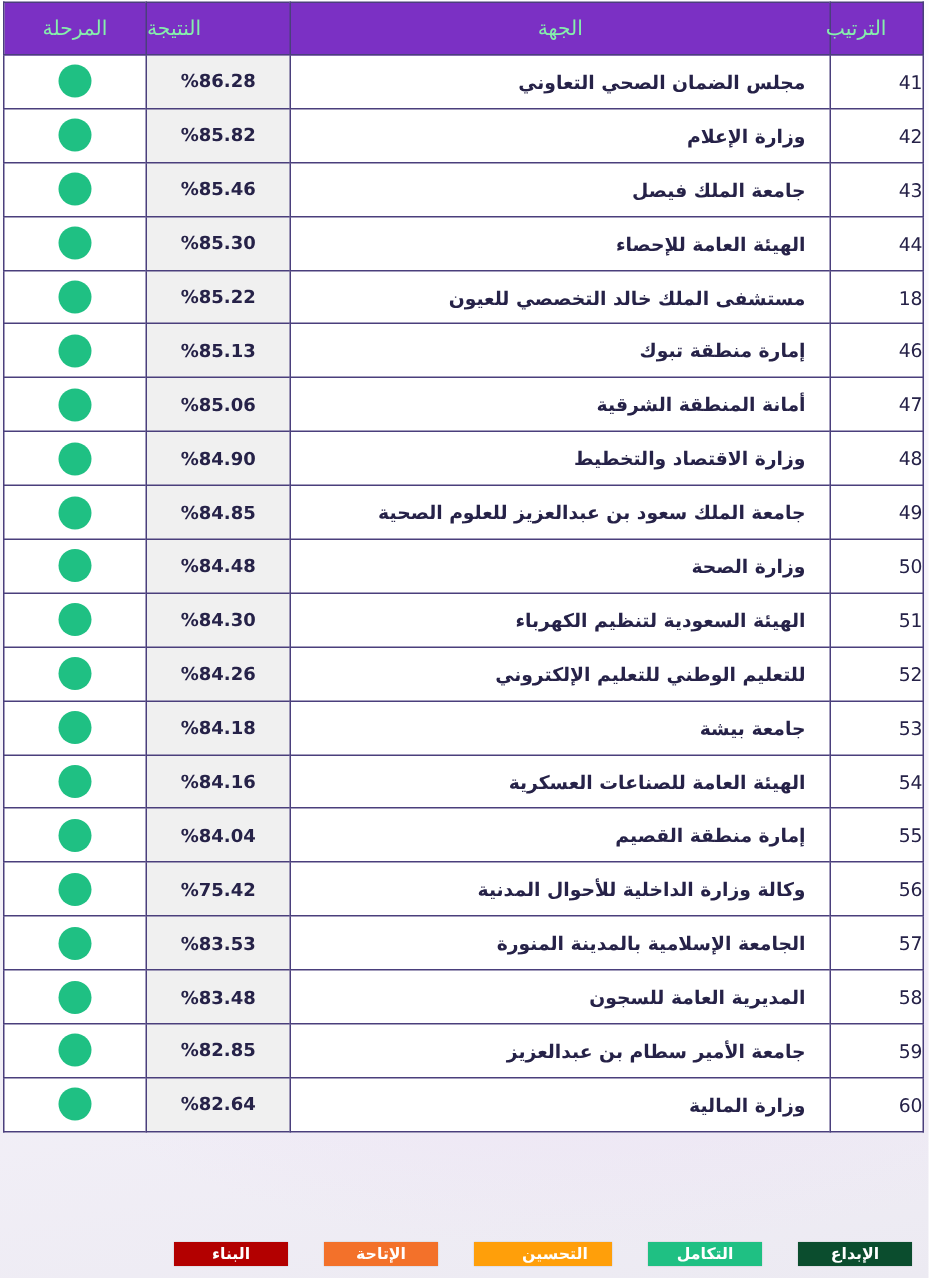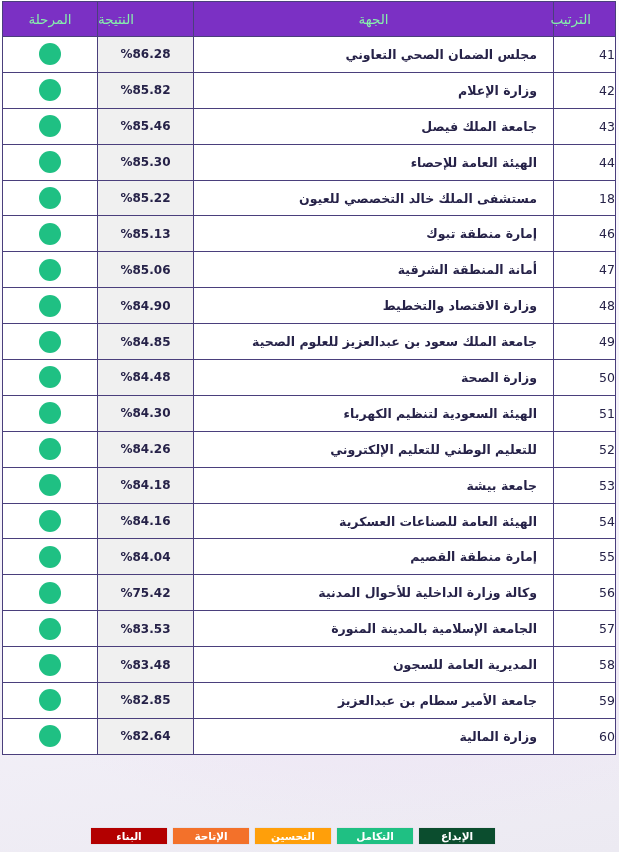--- a/index.html
+++ b/index.html
@@ -41,22 +41,22 @@
     table.ranking tbody td { height: 34.9px; font-size: 12.5px; color: #262248; }
     td.cell-rank { }
     td.cell-entity { text-align: right; padding-right: 16px !important; font-weight: bold; }
     td.cell-score { text-align: center; background: #f0f0f0; font-weight: bold; color: #2b2668; font-size: 12px !important; direction: ltr; }
     td.cell-stage { text-align: center; }
     .dot {
       display: inline-block; width: 22px; height: 22px; border-radius: 50%;
       vertical-align: middle;
     }
     .legend {
-      position: absolute; top: 828px; left: 91px;
-      display: flex; flex-direction: row; gap: 6px;
+      position: absolute; top: 828px; left: 116px;
+      display: flex; flex-direction: row; gap: 24px;
       direction: ltr; z-index: 1;
     }
     .legend-item {
       width: 76px; height: 16px;
       color: #ffffff; font-weight: bold; font-size: 10.5px;
       display: flex; align-items: center; justify-content: center;
       box-shadow: 0 0 1px rgba(0,0,0,0.2);
     }
   </style>
 </head>
@@ -199,16 +199,16 @@
         <td class="cell-entity">وزارة المالية</td>
         <td class="cell-score">%82.64</td>
         <td class="cell-stage"><span class="dot" style="background:#1fc083"></span></td>
       </tr>
     </tbody>
 </table>
 
 <div class="legend" id="legend">
     <div class="legend-item" style="background: rgb(179, 0, 0);">البناء</div>
     <div class="legend-item" style="background: rgb(243, 113, 42);">الإتاحة</div>
-    <div class="legend-item" style="background: rgb(255, 159, 10);">التحسين</div>
+    <div class="legend-item" style="background: rgb(255, 159, 10); padding-left: 16px;">التحسين</div>
     <div class="legend-item" style="background: rgb(31, 192, 131);">التكامل</div>
     <div class="legend-item" style="background: rgb(11, 77, 46);">الإبداع</div>
   </div>
 
 </body></html>

